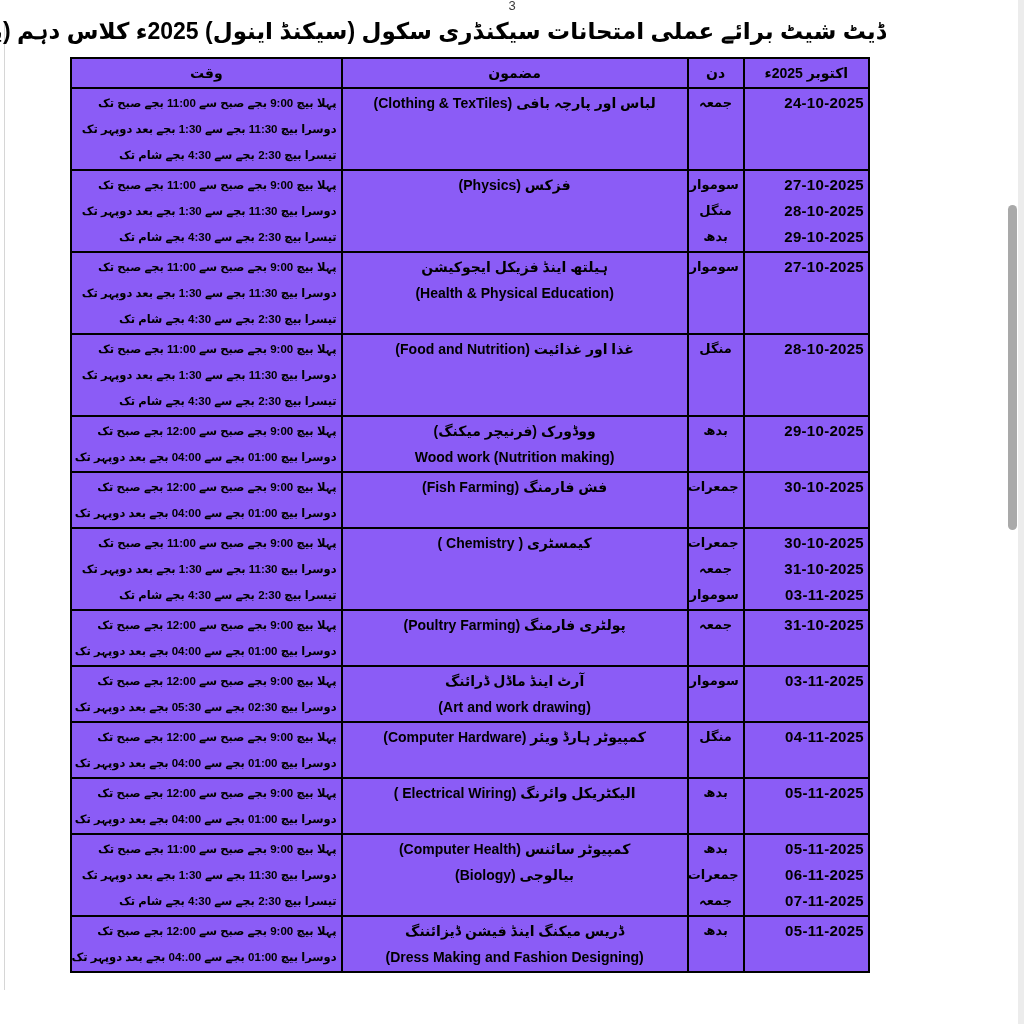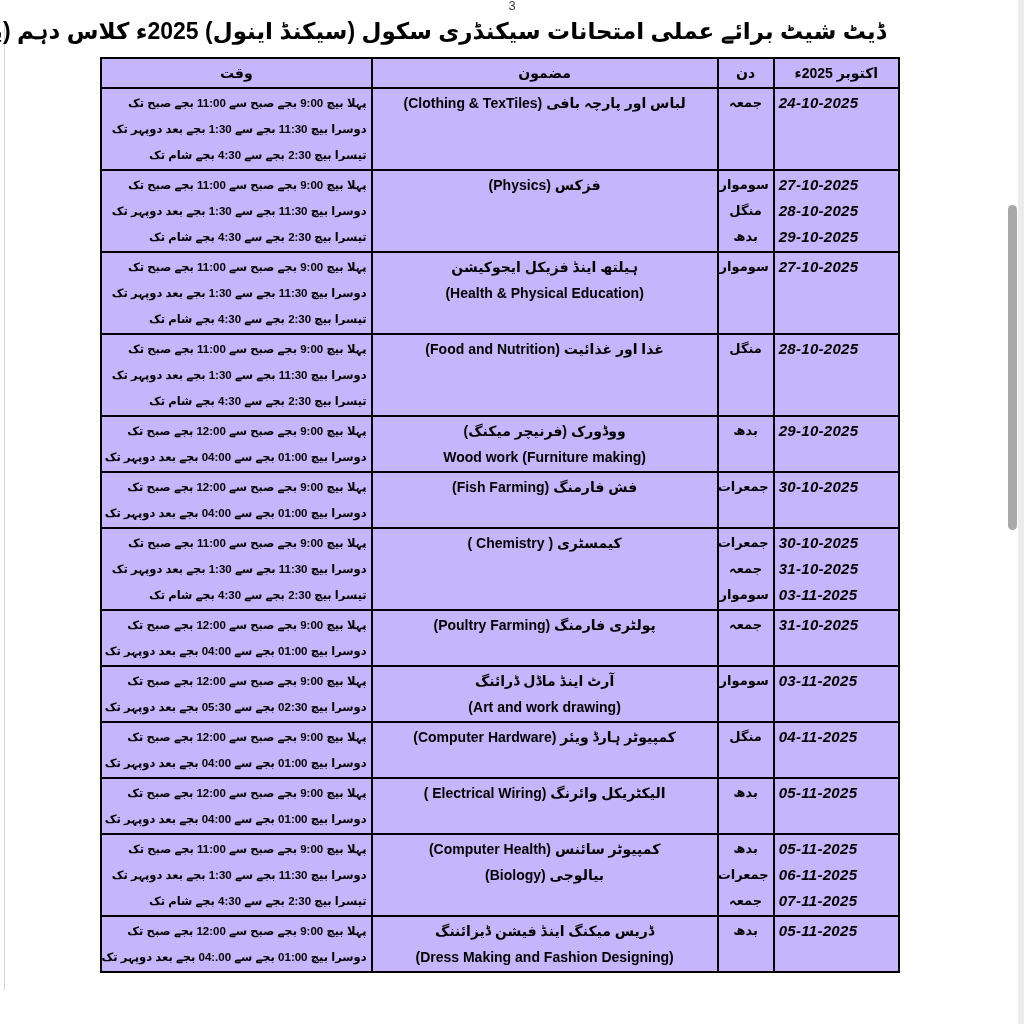--- a/index.html
+++ b/index.html
@@ -9,36 +9,36 @@
   }
   .scan-edge-left{position:absolute;left:4px;top:24px;width:1px;height:966px;background:#d6d6d6;}
   .scrollbar-track{position:absolute;right:0;top:0;width:6px;height:1024px;background:#ececec;}
   .scrollbar-thumb{position:absolute;left:1008px;top:205px;width:9px;height:325px;background:#a9a9a9;border-radius:5px;}
   .page-number{position:absolute;top:-2px;left:0;width:1024px;text-align:center;font-size:13px;color:#3a3a3a;}
   .title{
     position:absolute;top:18px;left:86px;width:800px;text-align:right;
     direction:rtl;font-weight:bold;font-size:23px;white-space:nowrap;
   }
   table.datesheet{
-    position:absolute;left:100px;top:57px;width:800px;
-    border-collapse:collapse;table-layout:fixed;background:#c4b5fd;
+    position:absolute;left:70px;top:57px;width:800px;
+    border-collapse:collapse;table-layout:fixed;background:#8b5cf6;
   }
   .datesheet th,.datesheet td{border:2px solid #000;vertical-align:top;padding:1px 4px;overflow:hidden;}
   .datesheet thead th{height:26px;font-weight:bold;text-align:center;padding:1px 2px;direction:rtl;font-size:14px;line-height:26px;}
   th.col-time{width:264px;}
   th.col-subj{width:339px;}
   th.col-day{width:50px;}
   th.col-date{width:119px;font-size:16px;}
   .time-cell{direction:rtl;text-align:right;padding-right:6px;}
   .time-line{line-height:26px;font-size:11.5px;font-weight:bold;white-space:nowrap;}
   .subj-cell{direction:rtl;text-align:center;margin-top:42px;}
   .subj-line{line-height:26px;font-size:14px;font-weight:bold;white-space:nowrap;}
   .day-cell{direction:rtl;text-align:center;}
   .day-line{line-height:26px;font-size:13px;font-weight:bold;white-space:nowrap;}
-  .date-cell{text-align:left;font-style:italic;}
+  .date-cell{text-align:right;}
   .date-line{line-height:26px;font-size:15px;font-weight:bold;letter-spacing:.3px;white-space:nowrap;}
 </style>
 </head>
 <body>
 
 <div class="scan-edge-left"></div>
 <div class="scrollbar-track"></div>
 <div class="scrollbar-thumb"></div>
 
 <div class="page-number">3</div>
@@ -123,21 +123,21 @@
           <div class="date-line">28-10-2025</div>
         </td>
       </tr>
       <tr>
         <td class="time-cell">
           <div class="time-line">پہلا بیچ 9:00 بجے صبح سے 12:00 بجے صبح تک</div>
           <div class="time-line">دوسرا بیچ 01:00 بجے سے 04:00 بجے بعد دوپہر تک</div>
         </td>
         <td class="subj-cell">
           <div class="subj-line">ووڈورک (فرنیچر میکنگ)</div>
-          <div class="subj-line">Wood work  (Furniture making)</div>
+          <div class="subj-line">Wood work  (Nutrition making)</div>
         </td>
         <td class="day-cell">
           <div class="day-line">بدھ</div>
         </td>
         <td class="date-cell">
           <div class="date-line">29-10-2025</div>
         </td>
       </tr>
       <tr>
         <td class="time-cell">

